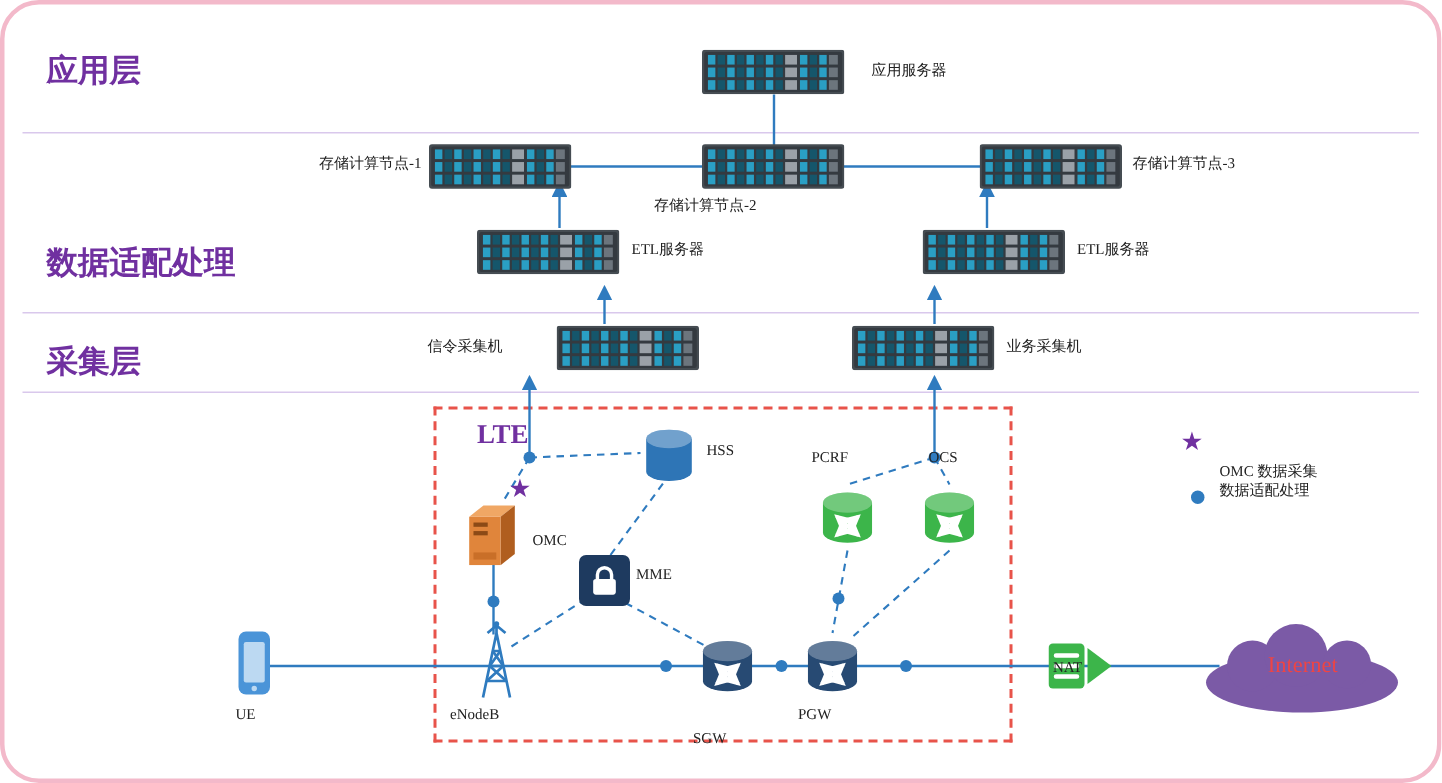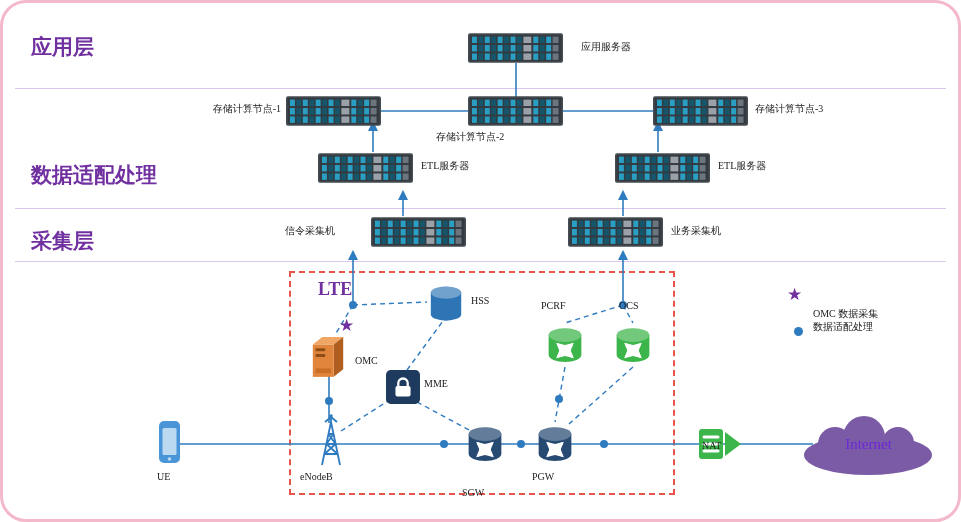--- a/index.html
+++ b/index.html
@@ -11,21 +11,21 @@
   .layer-label{position:absolute;color:#7030a0;font-weight:bold;font-size:21px;z-index:4;white-space:nowrap;}
   .sep{position:absolute;left:12px;right:12px;height:1px;background:#d9c8ec;z-index:0;}
   .lbl{position:absolute;font-size:10px;color:#222;white-space:nowrap;z-index:4;}
   .lbl.right{text-align:right;}
   .lte-box{position:absolute;left:286px;top:268px;width:382px;height:220px;border:2px dashed #e8534a;z-index:0;}
   .lte-title{position:absolute;left:296px;top:276px;color:#7030a0;font-weight:bold;font-size:18px;z-index:4;margin-left:19px;}
   .star{position:absolute;color:#7030a0;font-size:17px;line-height:1;z-index:5;}
   .dot-badge{position:absolute;width:9px;height:9px;border-radius:50%;background:#2f7bbf;z-index:5;}
   .ic{position:absolute;z-index:3;display:block;}
   #wires{position:absolute;left:0;top:0;z-index:1;}
-  .cloud-text{position:absolute;left:798px;top:433px;width:135px;text-align:center;color:#6d28d9;font-size:15px;z-index:4;}
+  .cloud-text{position:absolute;left:798px;top:433px;width:135px;text-align:center;color:#ef4444;font-size:15px;z-index:4;}
 </style>
 </head>
 <body>
 
 <svg width="0" height="0" style="position:absolute" aria-hidden="true">
   <defs>
     <g id="srv-row">
       <rect x="4" width="5" height="6.5" fill="#2a9fc4"></rect>
         <rect x="10.5" width="5" height="6.5" fill="#15566b"></rect>
       <rect x="17" width="5" height="6.5" fill="#2a9fc4"></rect>

